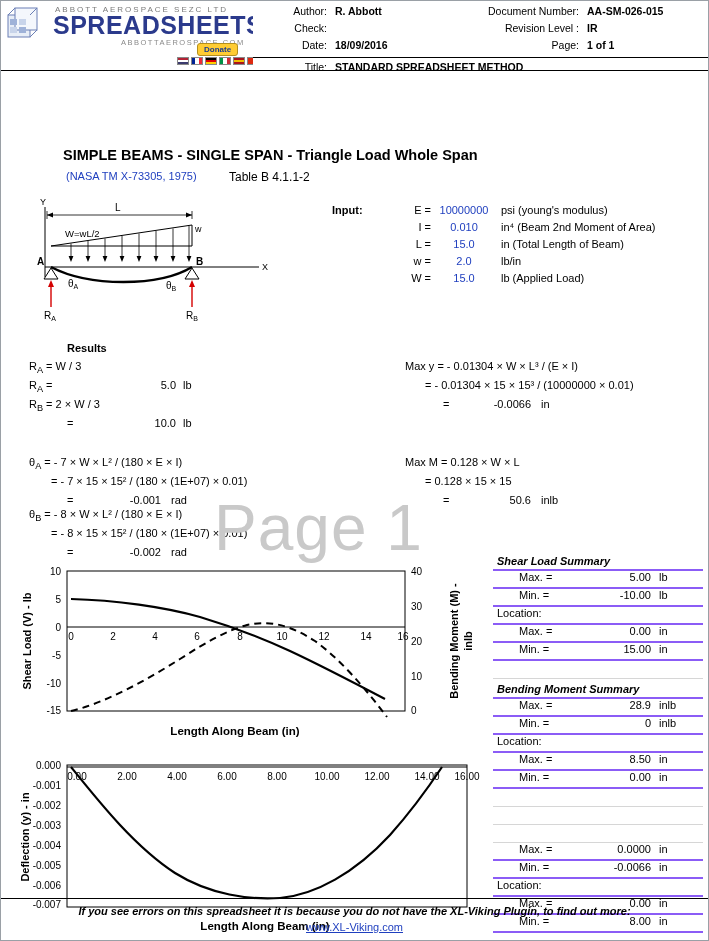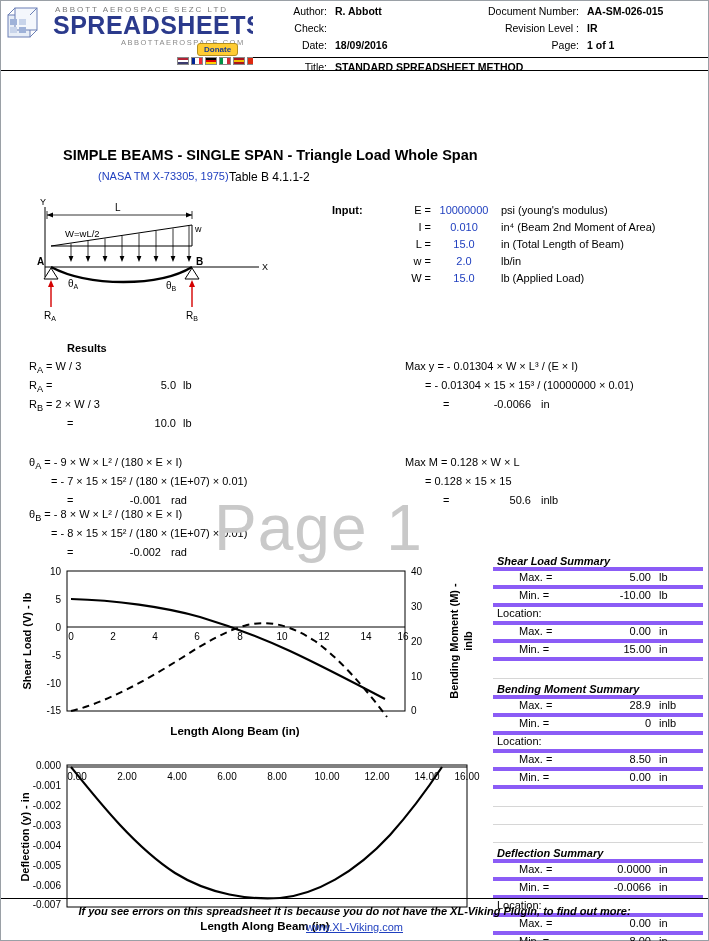--- a/index.html
+++ b/index.html
@@ -71,21 +71,21 @@
 
   
   .body { position:relative; }
 
   .maintitle {
     position:absolute; left:62px; top:76px;
     font-size:14.5px; font-weight:bold;
   }
   .subref {
     position:absolute; left:65px; top:99px;
-    font-size:11px; color:#1f3fbf;margin-left:32px;
+    font-size:11px; color:#1f3fbf;
   }
   .tableref {
     position:absolute; left:228px; top:99px; font-size:12px;
   }
 
   
   .input-label { position:absolute; left:331px; top:133px; font-weight:bold; font-size:11px;}
   .in-row { position:absolute; height:15px; font-size:11px; }
   .in-name { position:absolute; right:0; text-align:right; width:60px;}
   .in-val  { position:absolute; left:62px; width:62px; text-align:center; color:#1f3fbf; }
@@ -107,21 +107,21 @@
     text-align:center;
   }
 
   
   .chart1 { position:absolute; left:14px; top:492px; width:472px; height:185px; }
   .chart2 { position:absolute; left:14px; top:684px; width:472px; height:185px; }
 
   
   .summary { position:absolute; left:492px; top:480px; width:210px; font-size:11px;}
   .sum-title { font-style:italic; font-weight:bold; padding-top:4px;}
-  .sum-row { position:relative; height:18px; border-bottom:4px solid #8b5cf6; }
+  .sum-row { position:relative; height:18px; border-bottom:2px solid #8b5cf6; }
   .sum-lbl { position:absolute; left:26px; }
   .sum-val { position:absolute; left:96px; width:62px; text-align:right; }
   .sum-unit{ position:absolute; left:166px; }
   .sum-sep { height:18px; border-bottom:1px solid #d6d6d6; }
   .sum-loc { position:absolute; left:4px; }
 
   
   .footer {
     position:absolute; left:0; right:0; bottom:0; height:42px;
     border-top:1px solid #000;
@@ -292,21 +292,21 @@
     <div class="calc" style="left:182px; top:308px;">lb</div>
 
     <div class="calc" style="left:28px; top:327px;">
       <span>R</span><sub>B</sub><span> = 2 × W / 3</span>
     </div>
     <div class="calc" style="left:66px; top:346px;">=</div>
     <div class="val-r" style="left:120px; top:346px; width:55px;">10.0</div>
     <div class="calc" style="left:182px; top:346px;">lb</div>
 
     <div class="calc" style="left:28px; top:385px;">
-      <span>θ</span><sub>A</sub><span> = - 9 × W × L² / (180 × E × I)</span>
+      <span>θ</span><sub>A</sub><span> = - 7 × W × L² / (180 × E × I)</span>
     </div>
     <div class="calc" style="left:50px; top:404px;">= - 7 × 15 × 15² / (180 × (1E+07) × 0.01)</div>
     <div class="calc" style="left:66px; top:423px;">=</div>
     <div class="val-r" style="left:100px; top:423px; width:60px;">-0.001</div>
     <div class="calc" style="left:170px; top:423px;">rad</div>
 
     <div class="calc" style="left:28px; top:437px;">
       <span>θ</span><sub>B</sub><span> = - 8 × W × L² / (180 × E × I)</span>
     </div>
     <div class="calc" style="left:50px; top:456px;">= - 8 × 15 × 15² / (180 × (1E+07) × 0.01)</div>
@@ -454,23 +454,20 @@
       </div>
       <div class="sum-row">
         <span class="sum-lbl">Min. =</span>
         <span class="sum-val">0.00</span>
         <span class="sum-unit">in</span>
       </div>
       <div class="sum-sep"></div>
       <div class="sum-sep"></div>
       <div class="sum-sep"></div>
 
-      <div class="sum-row" style="height:20px;">
-        <span class="sum-loc sum-title">Deflection Summary</span>
-      </div>
       <div class="sum-row">
         <span class="sum-lbl">Max. =</span>
         <span class="sum-val">0.0000</span>
         <span class="sum-unit">in</span>
       </div>
       <div class="sum-row">
         <span class="sum-lbl">Min. =</span>
         <span class="sum-val">-0.0066</span>
         <span class="sum-unit">in</span>
       </div>

